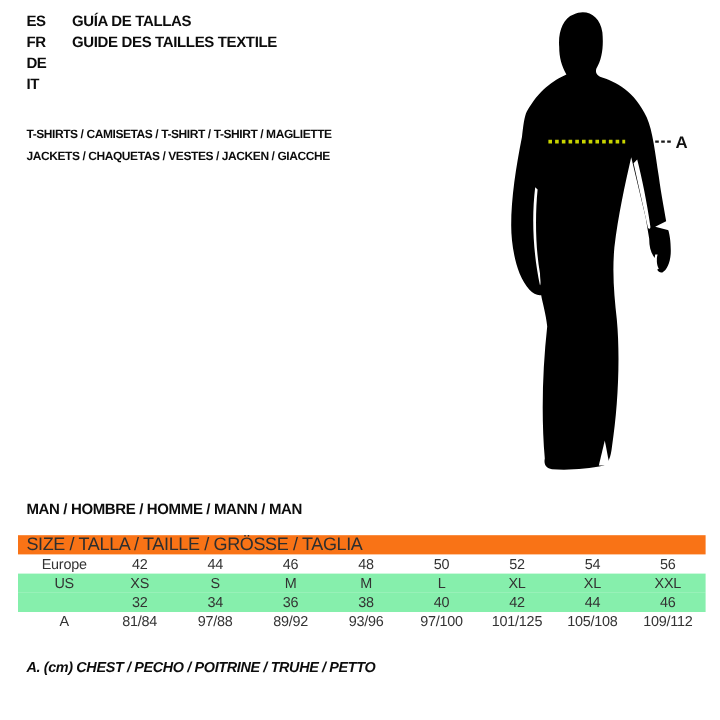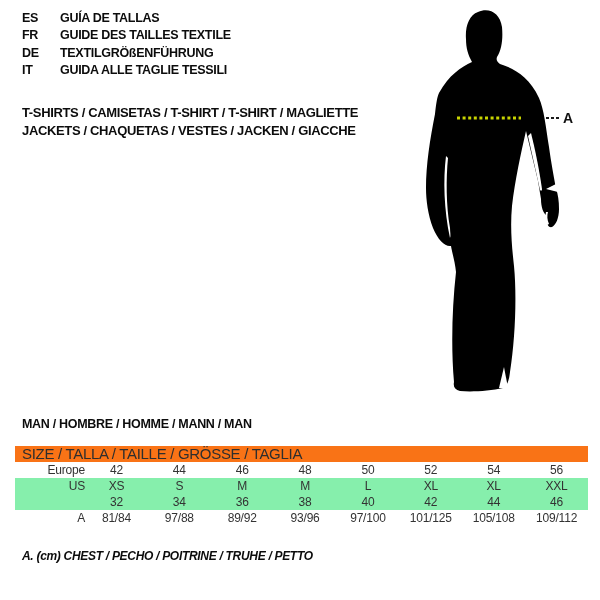--- a/index.html
+++ b/index.html
@@ -15,21 +15,21 @@
   .langs { position:absolute; left:22px; top:9px; }
   .lang-row { display:flex; height:17.5px; align-items:center; }
   .lang-code, .lang-label {
     font-weight:bold; font-size:12.5px; letter-spacing:-0.3px; color:#0c0c0c;
     white-space:nowrap;
   }
   .lang-code { width:38px; }
   
   .cats { position:absolute; left:22px; top:104px; }
   .cat-line {
-    font-weight:bold; font-size:13px; line-height:17.5px;
+    font-weight:bold; font-size:10px; line-height:17.5px;
     letter-spacing:-0.35px; color:#0c0c0c; white-space:nowrap;
   }
   
   .figure-wrap { position:absolute; left:400px; top:0; width:195px; height:410px; }
   
   .section-title {
     position:absolute; left:22px; top:417px;
     font-weight:bold; font-size:12.5px; letter-spacing:-0.3px; color:#0c0c0c;
     white-space:nowrap;
   }
@@ -37,21 +37,21 @@
   .size-table { position:absolute; left:15px; top:446px; width:573px; }
   .t-header {
     background:#f97316; height:16px; line-height:16px;
     padding-left:7px; font-size:15px; letter-spacing:-0.3px; color:#2e2e2e;
   }
   .t-row {
     display:grid; grid-template-columns:70px repeat(8, 1fr);
     height:16px; line-height:16px; font-size:12px; letter-spacing:-0.2px; color:#333;
   }
   .t-row.shaded { background:#86efac; }
-  .t-label { text-align:right; padding-left:7px; white-space:nowrap; }
+  .t-label { text-align:center; padding-left:7px; white-space:nowrap; }
   .t-cell  { text-align:center; white-space:nowrap; }
   
   .footnote {
     position:absolute; left:22px; top:549px;
     font-weight:bold; font-size:12px; letter-spacing:-0.3px; color:#0c0c0c;
     white-space:nowrap;
     font-style:italic;
   }
 </style>
 </head>
@@ -61,25 +61,23 @@
   <div class="lang-row">
     <span class="lang-code">ES</span>
     <span class="lang-label">GUÍA DE TALLAS</span>
   </div>
   <div class="lang-row">
     <span class="lang-code">FR</span>
     <span class="lang-label">GUIDE DES TAILLES TEXTILE</span>
   </div>
   <div class="lang-row">
     <span class="lang-code">DE</span>
-    <span class="lang-label">TEXTILGRÖßENFÜHRUNG</span>
   </div>
   <div class="lang-row">
     <span class="lang-code">IT</span>
-    <span class="lang-label">GUIDA ALLE TAGLIE TESSILI</span>
   </div>
 </div>
 
 <div class="cats">
   <div class="cat-line">T-SHIRTS / CAMISETAS / T-SHIRT / T-SHIRT / MAGLIETTE</div>
   <div class="cat-line">JACKETS / CHAQUETAS / VESTES / JACKEN / GIACCHE</div>
 </div>
 
 <div class="figure-wrap">
   <svg width="195" height="410" viewBox="0 0 195 410" xmlns="http://www.w3.org/2000/svg">

